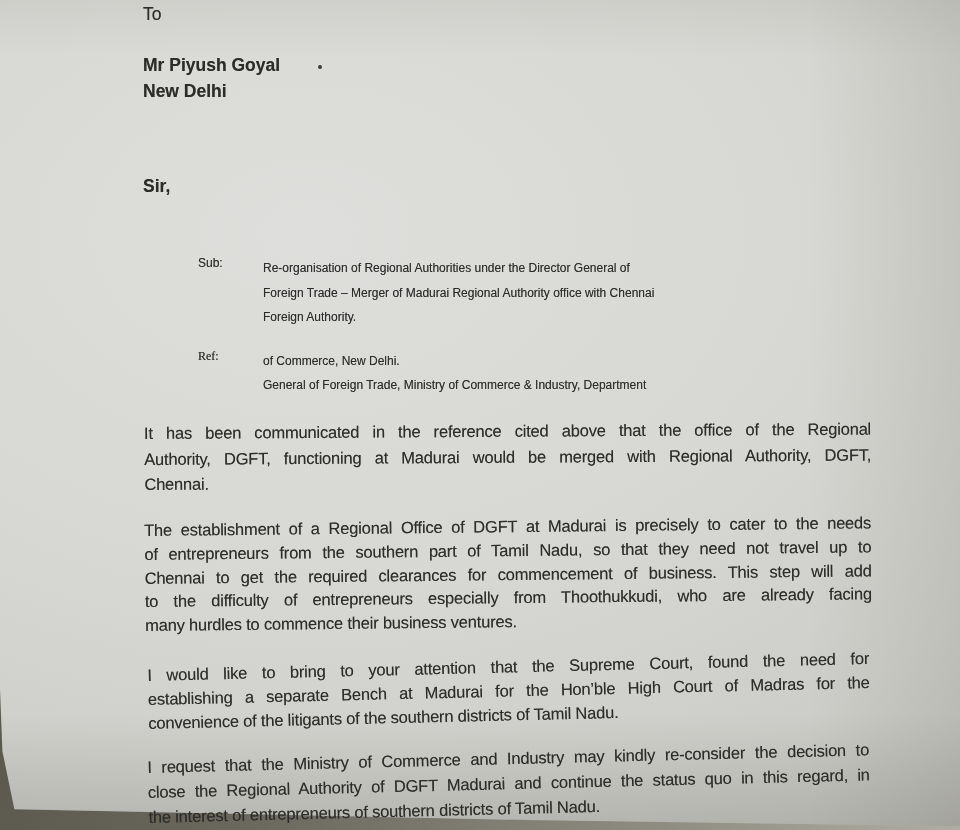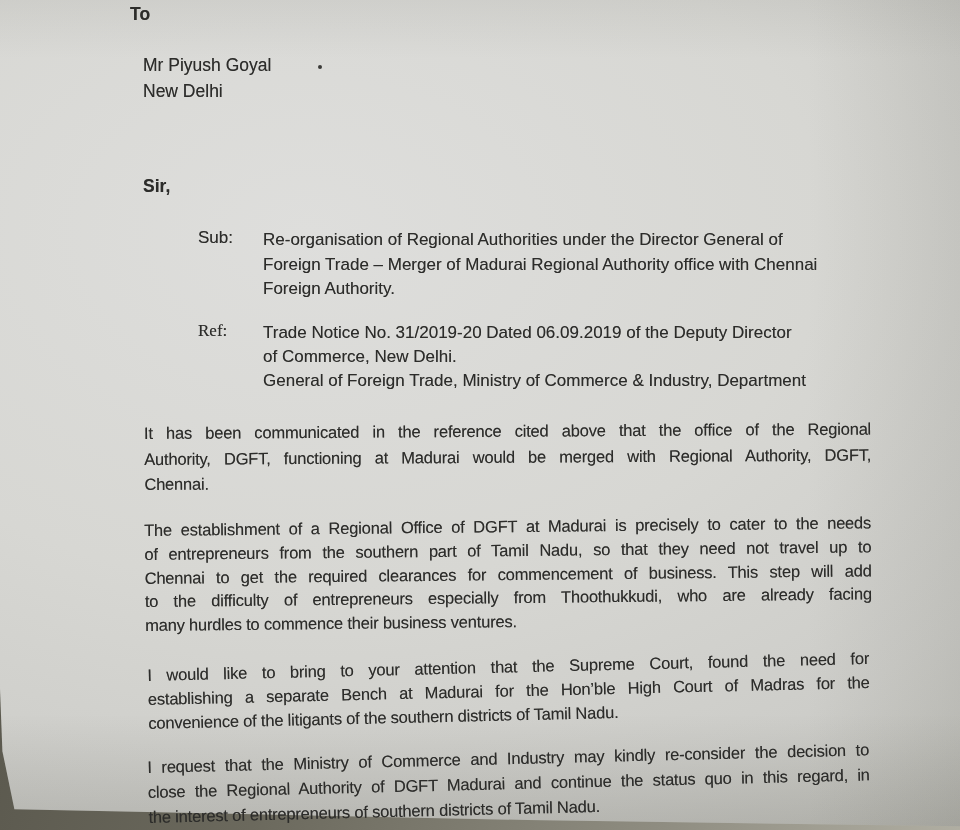--- a/index.html
+++ b/index.html
@@ -23,34 +23,34 @@
       linear-gradient(to bottom, rgba(60,60,50,0) 86%, rgba(60,60,50,0.16) 100%),
       radial-gradient(120% 95% at 32% 28%, #dededc 0%, #d7d7d3 45%, #cdcdc9 75%, #c0c0ba 100%);
     clip-path: polygon(0 0, 100% 0, 100% 99.55%, 55% 98.8%, 1.5% 97.5%, 0.25% 90.5%, 0 83%);
   }
   .txt {
     position: absolute;
     color: #2c2c2a;
     text-shadow: 0 0 0.6px rgba(44,44,42,0.5);
   }
   .addr-size { font-size: 17.5px; }
-  .mid-size  { font-size: 17px; }
+  .mid-size  { font-size: 12px; margin-top: 28px; }
   .body-size { font-size: 16.5px; letter-spacing: -0.2px; }
   .ln { white-space: normal; }
   .just { text-align: justify; }
   .just .ln { text-align: justify; text-align-last: justify; }
   .just .ln:last-child { text-align-last: left; }
   .stray-dot {
     position: absolute;
     width: 4px; height: 4px; border-radius: 50%;
     background: #3a3a38;
   }
   
-  #to-label       { left: 130px; top: 4px; font-weight: bold;  }
-  #recipient      { left: 143px; top: 53px;  line-height: 25.5px; }
+  #to-label       { left: 143px; top: 4px;  }
+  #recipient      { left: 143px; top: 53px;  line-height: 25.5px; font-weight: bold; }
   #stray          { left: 318px; top: 65px; }
   #salutation     { left: 143px; top: 176px; font-weight: bold; }
   #subject-label  { left: 198px; top: 228px; }
   #subject-text   { left: 263px; top: 228px; width: 612px; line-height: 24.5px; }
   #reference-label{ left: 198px; top: 321px; font-family: Liberation Serif, serif; }
   #reference-text { left: 263px; top: 321px; width: 612px; line-height: 24px; }
   #para-0 { left: 144px; top: 421px; width: 727px; line-height: 25.5px;
             transform: rotate(-0.35deg); transform-origin: left top; }
   #para-1 { left: 144px; top: 519px; width: 727px; line-height: 23.8px;
             transform: rotate(-0.6deg);  transform-origin: left top; }
@@ -78,21 +78,20 @@
 
   <div class="txt mid-size" id="subject-label">Sub:</div>
   <div class="txt mid-size" id="subject-text">
       <div class="ln">Re-organisation of Regional Authorities under the Director General of</div>
       <div class="ln">Foreign Trade – Merger of Madurai Regional Authority office with Chennai</div>
       <div class="ln">Foreign Authority.</div>
     </div>
 
   <div class="txt mid-size" id="reference-label">Ref:</div>
   <div class="txt mid-size" id="reference-text">
-      <div class="ln">Trade Notice No. 31/2019-20 Dated 06.09.2019 of the Deputy Director</div>
       <div class="ln">of Commerce, New Delhi.</div>
       <div class="ln">General of Foreign Trade, Ministry of Commerce &amp; Industry, Department</div>
     </div>
 
   <div class="txt body-size just" id="para-0">
       <div class="ln">It has been communicated in the reference cited above that the office of the Regional</div>
       <div class="ln">Authority, DGFT, functioning at Madurai would be merged with Regional Authority, DGFT,</div>
       <div class="ln">Chennai.</div>
     </div>
 

